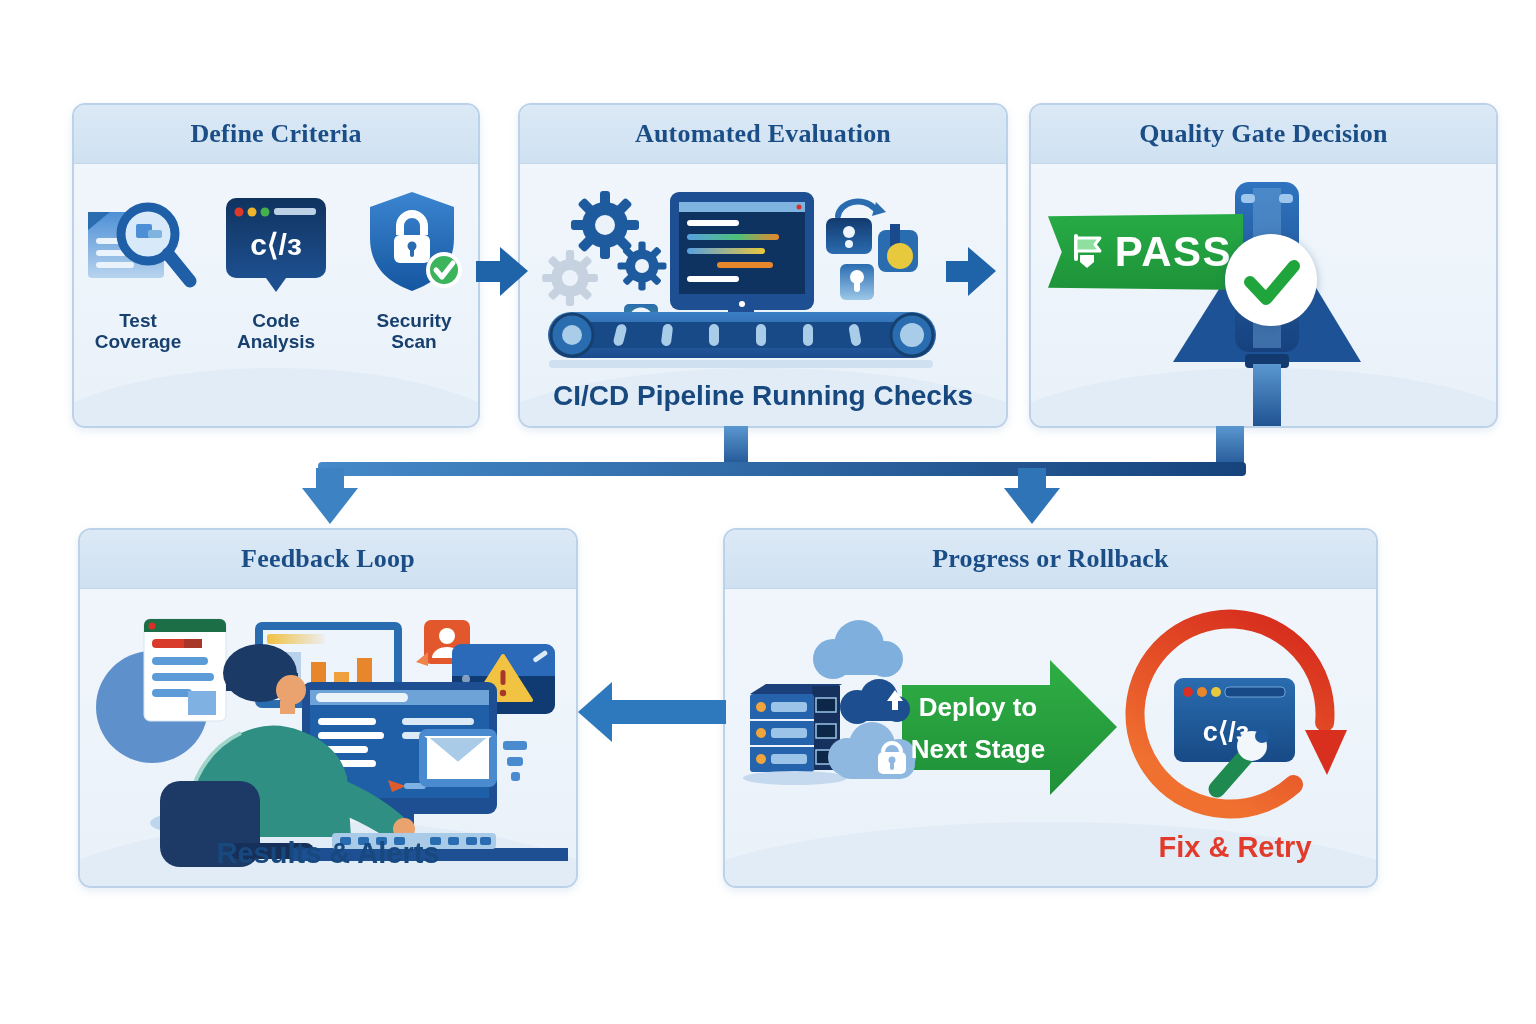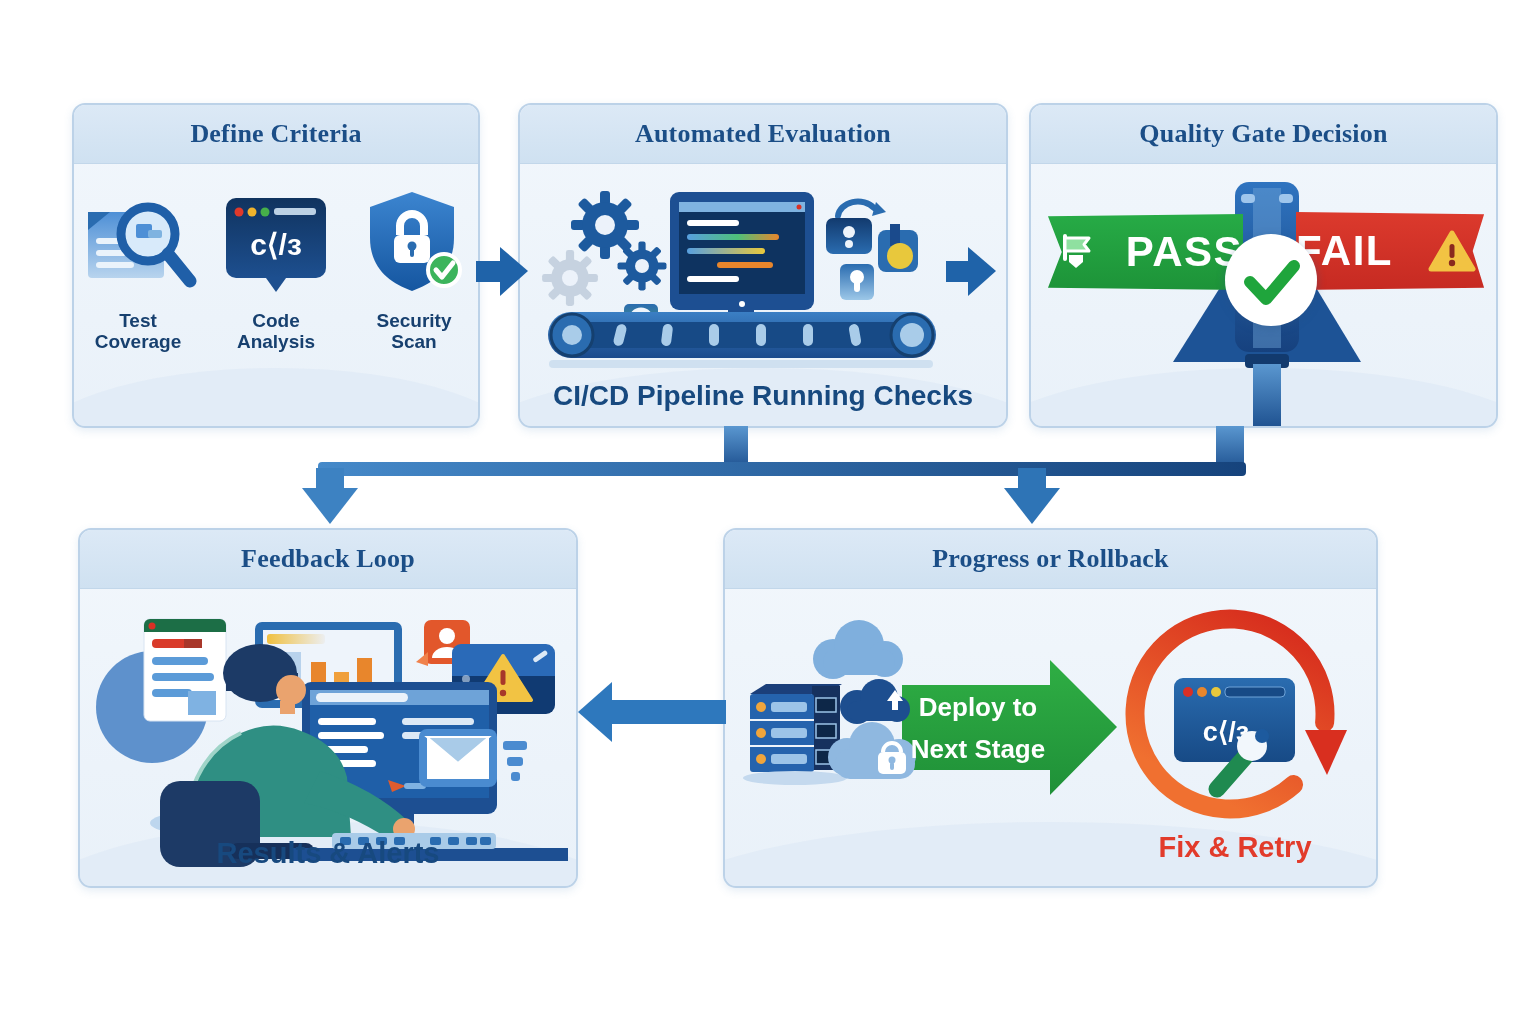--- a/index.html
+++ b/index.html
@@ -42,21 +42,21 @@
   .define-col { width:124px; display:flex; flex-direction:column; align-items:center; }
   .icon-label { margin-top:10px; width:118px; text-align:center; font-size:19px; font-weight:700; color:#17406f; line-height:1.12; }
 
   
   .caption { position:absolute; width:100%; text-align:center; font-weight:700; color:#17497f; z-index:4; }
   #p-evaluation .caption { bottom:14px; font-size:28px; }
   #p-feedback  .caption { bottom:16px; font-size:29px; }
 
   
   .gate-svg { position:absolute; left:0; top:0; z-index:1; }
-  .banner { position:absolute; display:flex; align-items:center; justify-content:space-between; gap:10px; z-index:2; }
+  .banner { position:absolute; display:flex; align-items:center; justify-content:center; gap:10px; z-index:2; }
   .banner span { font-size:42px; font-weight:700; color:#ffffff; letter-spacing:1.5px; }
   .banner.pass {
     left:15px; top:50px; width:197px; height:76px;
     background:linear-gradient(180deg,#27ab46 0%,#1d9338 100%);
     clip-path:polygon(1% 3%, 100% 0%, 100% 100%, 1% 97%, 8% 50%);
     padding-left:14px;
   }
   .banner.fail {
     left:265px; top:48px; width:190px; height:78px;
     background:linear-gradient(180deg,#dc3a2d 0%,#c62a22 100%);
@@ -342,28 +342,20 @@
         <rect x="222" y="200" width="28" height="66" fill="url(#postG)"></rect>
       </svg>
       <div class="banner pass">
         <svg width="34" height="38" viewBox="0 0 34 38">
           <line x1="5" y1="3" x2="5" y2="26" stroke="#ffffff" stroke-width="4" stroke-linecap="round"></line>
           <path d="M5,5 H29 L24,11.5 29,18 H5 Z" fill="#8fe0a0" stroke="#ffffff" stroke-width="3" stroke-linejoin="round"></path>
           <path d="M9,22 h14 v7 l-7,6 -7,-6 z" fill="#ffffff"></path>
         </svg>
         <span>PASS</span>
       </div>
-      <div class="banner fail">
-        <span>FAIL</span>
-        <svg width="48" height="44" viewBox="0 0 48 44">
-          <path d="M24,4 L45,40 H3 Z" fill="#f2c343" stroke="#f2c343" stroke-width="5" stroke-linejoin="round"></path>
-          <rect x="21.5" y="15" width="5" height="14" rx="2.5" fill="#8a2a1e"></rect>
-          <circle cx="24" cy="34" r="3.2" fill="#8a2a1e"></circle>
-        </svg>
-      </div>
       <div class="gate-circle">
         <svg width="92" height="92" viewBox="0 0 92 92">
           <polyline points="25,48 41,65 69,32" fill="none" stroke="#1fa53c" stroke-width="12" stroke-linecap="round" stroke-linejoin="round"></polyline>
         </svg>
       </div>
     </div>
   </section>
 
   <section class="panel" id="p-feedback">
     <header class="p-head">

